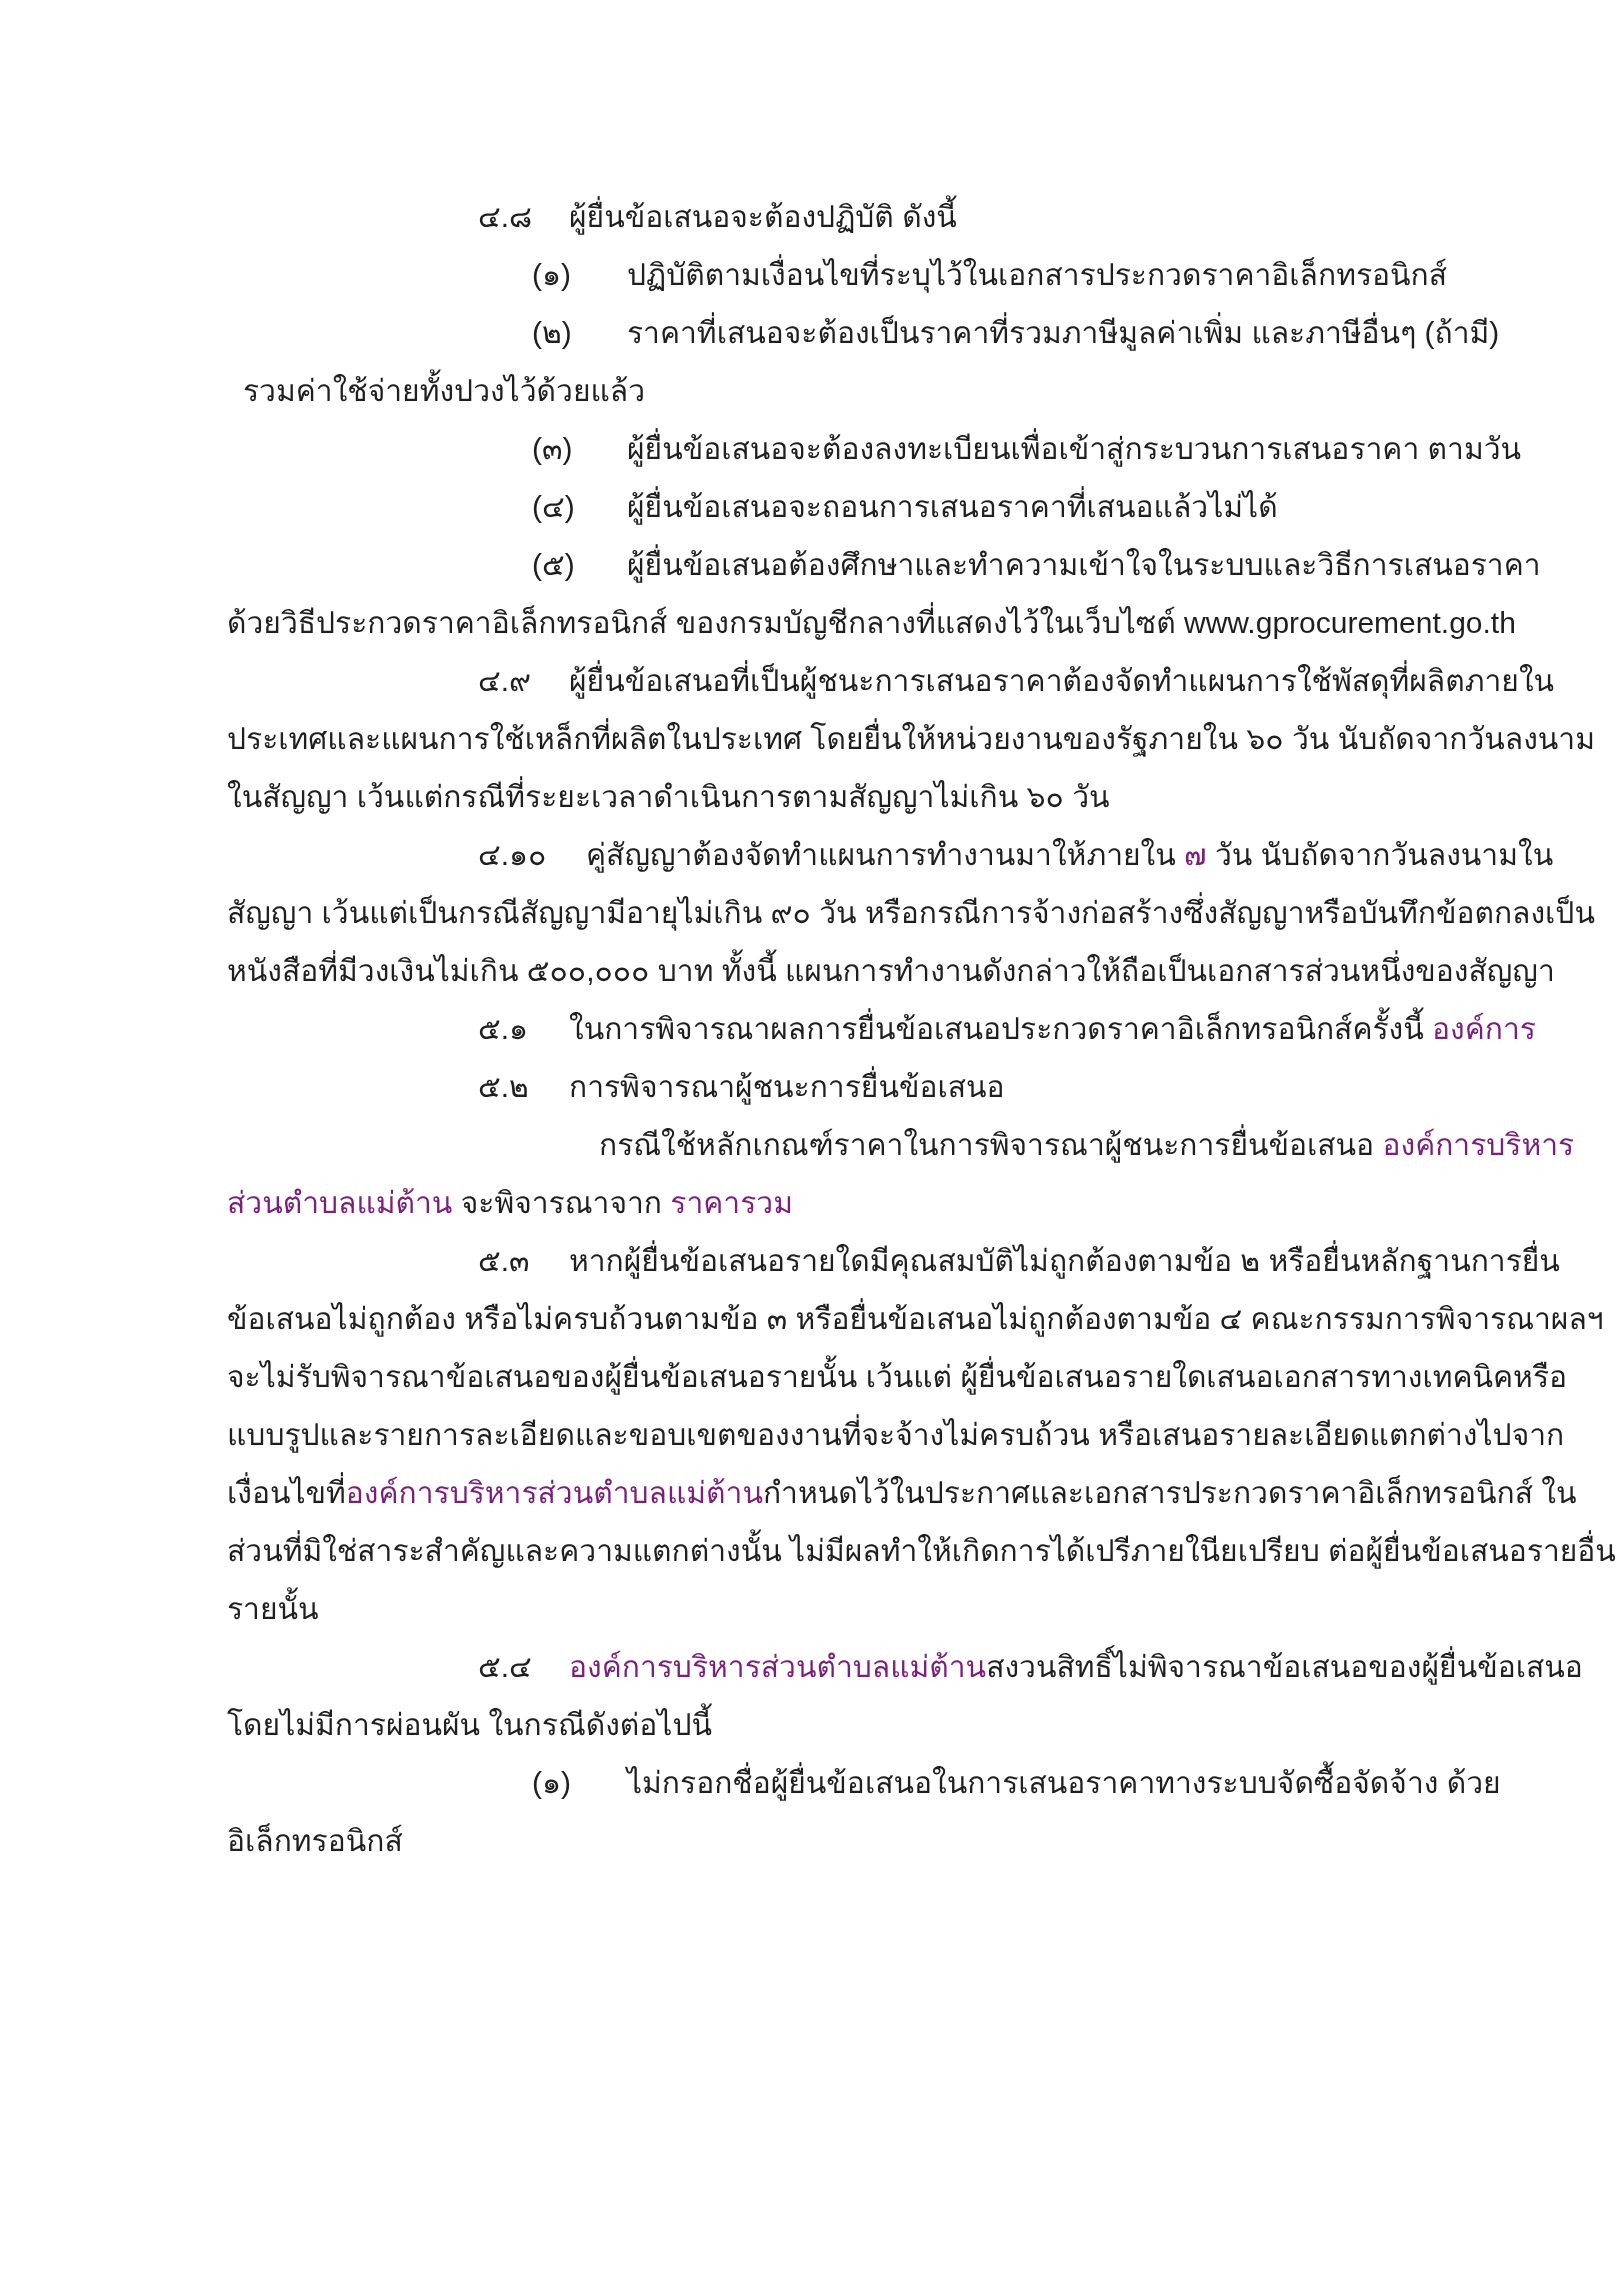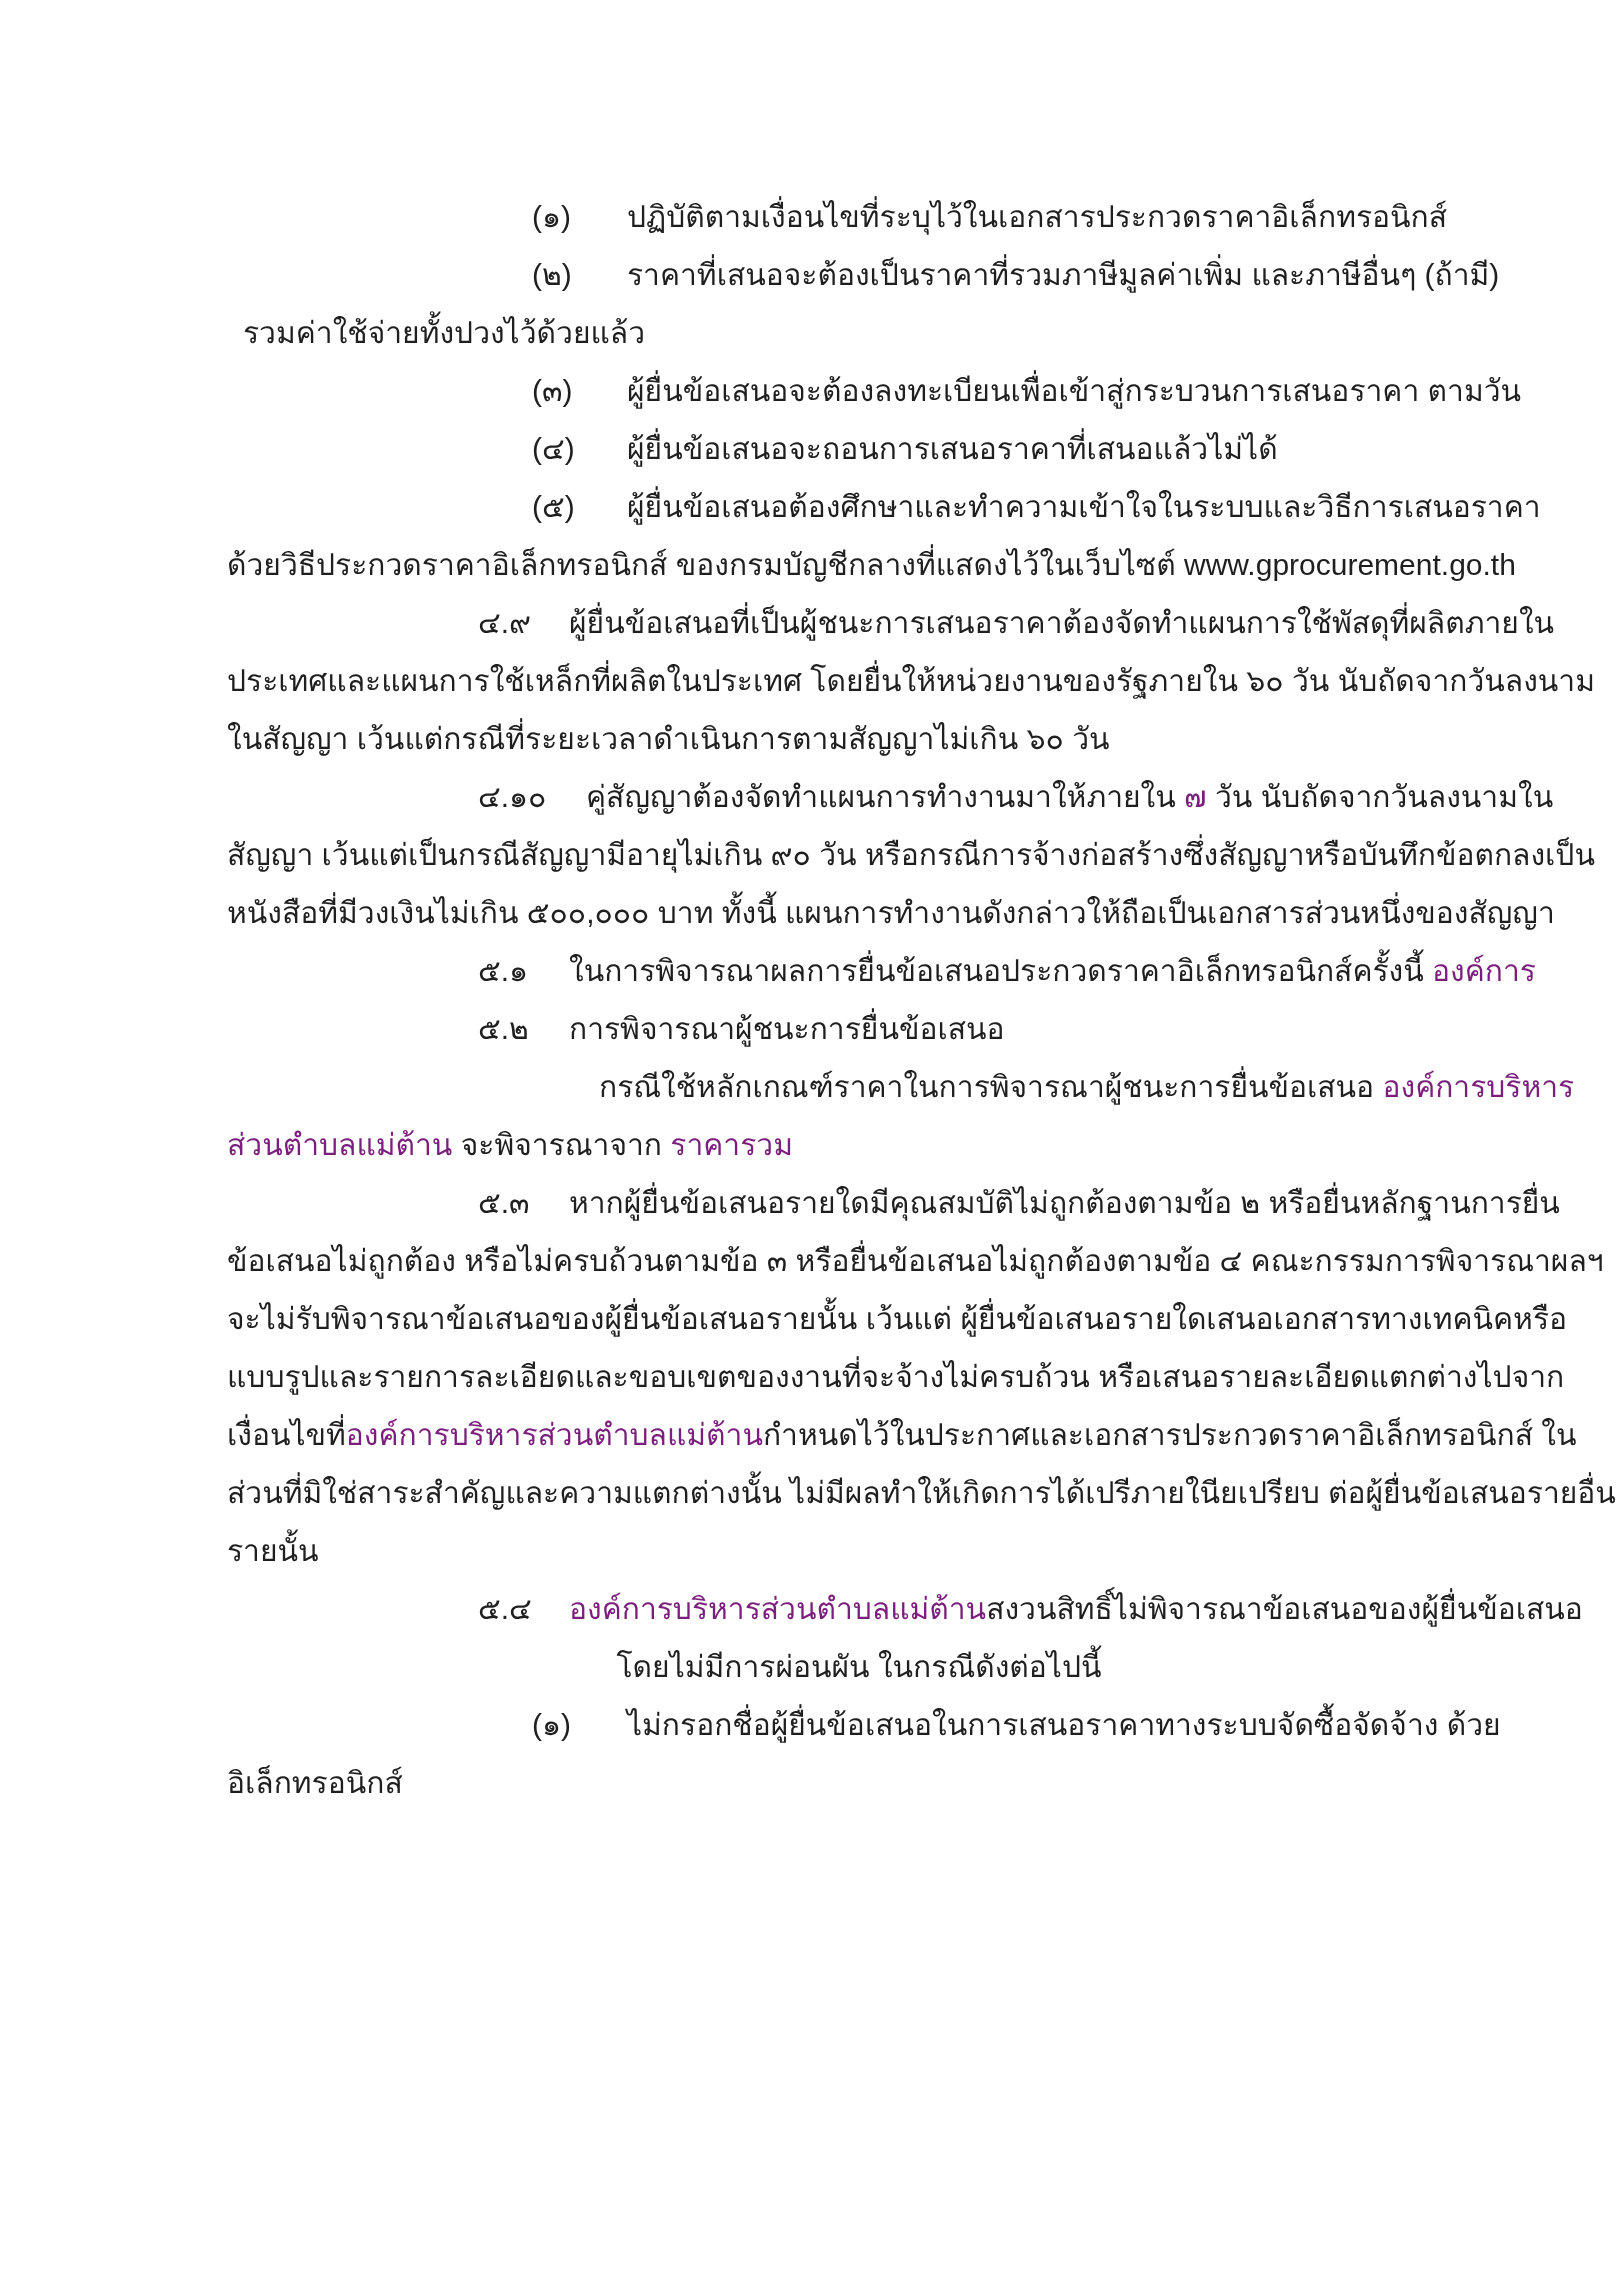--- a/index.html
+++ b/index.html
@@ -28,20 +28,21 @@
   .seg { white-space: pre; }
   .seg.num { display: inline-block; white-space: pre; }
   .seg.purple { color: #7B1F7D; }
   .seg.bold { font-weight: bold; color: #000000; }
 </style>
 </head>
 <body>
 
 <div class="page">
   <div class="doc-body">
+      <div class="line" style="padding-left: 251px;"><span class="seg num" style="width: 91px;">๔.๘</span><span class="seg">ผู้ยื่นข้อเสนอจะต้องปฏิบัติ ดังนี้</span></div>
       <div class="line" style="padding-left: 305px;"><span class="seg num" style="width: 95px;">(๑)</span><span class="seg">ปฏิบัติตามเงื่อนไขที่ระบุไว้ในเอกสารประกวดราคาอิเล็กทรอนิกส์</span></div>
       <div class="line" style="padding-left: 305px;"><span class="seg num" style="width: 95px;">(๒)</span><span class="seg">ราคาที่เสนอจะต้องเป็นราคาที่รวมภาษีมูลค่าเพิ่ม และภาษีอื่นๆ (ถ้ามี)</span></div>
       <div class="line" style="padding-left: 0px; margin-left: 16px;"><span class="seg">รวมค่าใช้จ่ายทั้งปวงไว้ด้วยแล้ว</span></div>
       <div class="line" style="padding-left: 305px;"><span class="seg num" style="width: 95px;">(๓)</span><span class="seg">ผู้ยื่นข้อเสนอจะต้องลงทะเบียนเพื่อเข้าสู่กระบวนการเสนอราคา ตามวัน</span></div>
       <div class="line" style="padding-left: 305px;"><span class="seg num" style="width: 95px;">(๔)</span><span class="seg">ผู้ยื่นข้อเสนอจะถอนการเสนอราคาที่เสนอแล้วไม่ได้</span></div>
       <div class="line" style="padding-left: 305px;"><span class="seg num" style="width: 95px;">(๕)</span><span class="seg">ผู้ยื่นข้อเสนอต้องศึกษาและทำความเข้าใจในระบบและวิธีการเสนอราคา</span></div>
       <div class="line" style="padding-left: 0px;"><span class="seg">ด้วยวิธีประกวดราคาอิเล็กทรอนิกส์ ของกรมบัญชีกลางที่แสดงไว้ในเว็บไซต์ www.gprocurement.go.th</span></div>
       <div class="line" style="padding-left: 251px;"><span class="seg num" style="width: 91px;">๔.๙</span><span class="seg">ผู้ยื่นข้อเสนอที่เป็นผู้ชนะการเสนอราคาต้องจัดทำแผนการใช้พัสดุที่ผลิตภายใน</span></div>
       <div class="line" style="padding-left: 0px;"><span class="seg">ประเทศและแผนการใช้เหล็กที่ผลิตในประเทศ โดยยื่นให้หน่วยงานของรัฐภายใน ๖๐ วัน นับถัดจากวันลงนาม</span></div>
       <div class="line" style="padding-left: 0px;"><span class="seg">ในสัญญา เว้นแต่กรณีที่ระยะเวลาดำเนินการตามสัญญาไม่เกิน ๖๐ วัน</span></div>
@@ -53,18 +54,18 @@
       <div class="line" style="padding-left: 372px;"><span class="seg">กรณีใช้หลักเกณฑ์ราคาในการพิจารณาผู้ชนะการยื่นข้อเสนอ </span><span class="seg purple">องค์การบริหาร</span></div>
       <div class="line" style="padding-left: 0px;"><span class="seg purple">ส่วนตำบลแม่ต้าน</span><span class="seg"> จะพิจารณาจาก </span><span class="seg purple">ราคารวม</span></div>
       <div class="line" style="padding-left: 251px;"><span class="seg num" style="width: 91px;">๕.๓</span><span class="seg">หากผู้ยื่นข้อเสนอรายใดมีคุณสมบัติไม่ถูกต้องตามข้อ ๒ หรือยื่นหลักฐานการยื่น</span></div>
       <div class="line" style="padding-left: 0px;"><span class="seg">ข้อเสนอไม่ถูกต้อง หรือไม่ครบถ้วนตามข้อ ๓ หรือยื่นข้อเสนอไม่ถูกต้องตามข้อ ๔ คณะกรรมการพิจารณาผลฯ</span></div>
       <div class="line" style="padding-left: 0px;"><span class="seg">จะไม่รับพิจารณาข้อเสนอของผู้ยื่นข้อเสนอรายนั้น เว้นแต่ ผู้ยื่นข้อเสนอรายใดเสนอเอกสารทางเทคนิคหรือ</span></div>
       <div class="line" style="padding-left: 0px;"><span class="seg">แบบรูปและรายการละเอียดและขอบเขตของงานที่จะจ้างไม่ครบถ้วน หรือเสนอรายละเอียดแตกต่างไปจาก</span></div>
       <div class="line" style="padding-left: 0px;"><span class="seg">เงื่อนไขที่</span><span class="seg purple">องค์การบริหารส่วนตำบลแม่ต้าน</span><span class="seg">กำหนดไว้ในประกาศและเอกสารประกวดราคาอิเล็กทรอนิกส์ ใน</span></div>
       <div class="line" style="padding-left: 0px;"><span class="seg">ส่วนที่มิใช่สาระสำคัญและความแตกต่างนั้น ไม่มีผลทำให้เกิดการได้เปรีภายในียเปรียบ ต่อผู้ยื่นข้อเสนอรายอื่น</span></div>
       <div class="line" style="padding-left: 0px;"><span class="seg">รายนั้น</span></div>
       <div class="line" style="padding-left: 251px;"><span class="seg num" style="width: 91px;">๕.๔</span><span class="seg purple">องค์การบริหารส่วนตำบลแม่ต้าน</span><span class="seg">สงวนสิทธิ์ไม่พิจารณาข้อเสนอของผู้ยื่นข้อเสนอ</span></div>
-      <div class="line" style="padding-left: 0px; text-align: center;"><span class="seg">โดยไม่มีการผ่อนผัน ในกรณีดังต่อไปนี้</span></div>
+      <div class="line" style="padding-left: 0px;"><span class="seg">โดยไม่มีการผ่อนผัน ในกรณีดังต่อไปนี้</span></div>
       <div class="line" style="padding-left: 305px;"><span class="seg num" style="width: 95px;">(๑)</span><span class="seg">ไม่กรอกชื่อผู้ยื่นข้อเสนอในการเสนอราคาทางระบบจัดซื้อจัดจ้าง ด้วย</span></div>
       <div class="line" style="padding-left: 0px;"><span class="seg">อิเล็กทรอนิกส์</span></div>
     </div>
 </div>
 
 
 </body></html>

